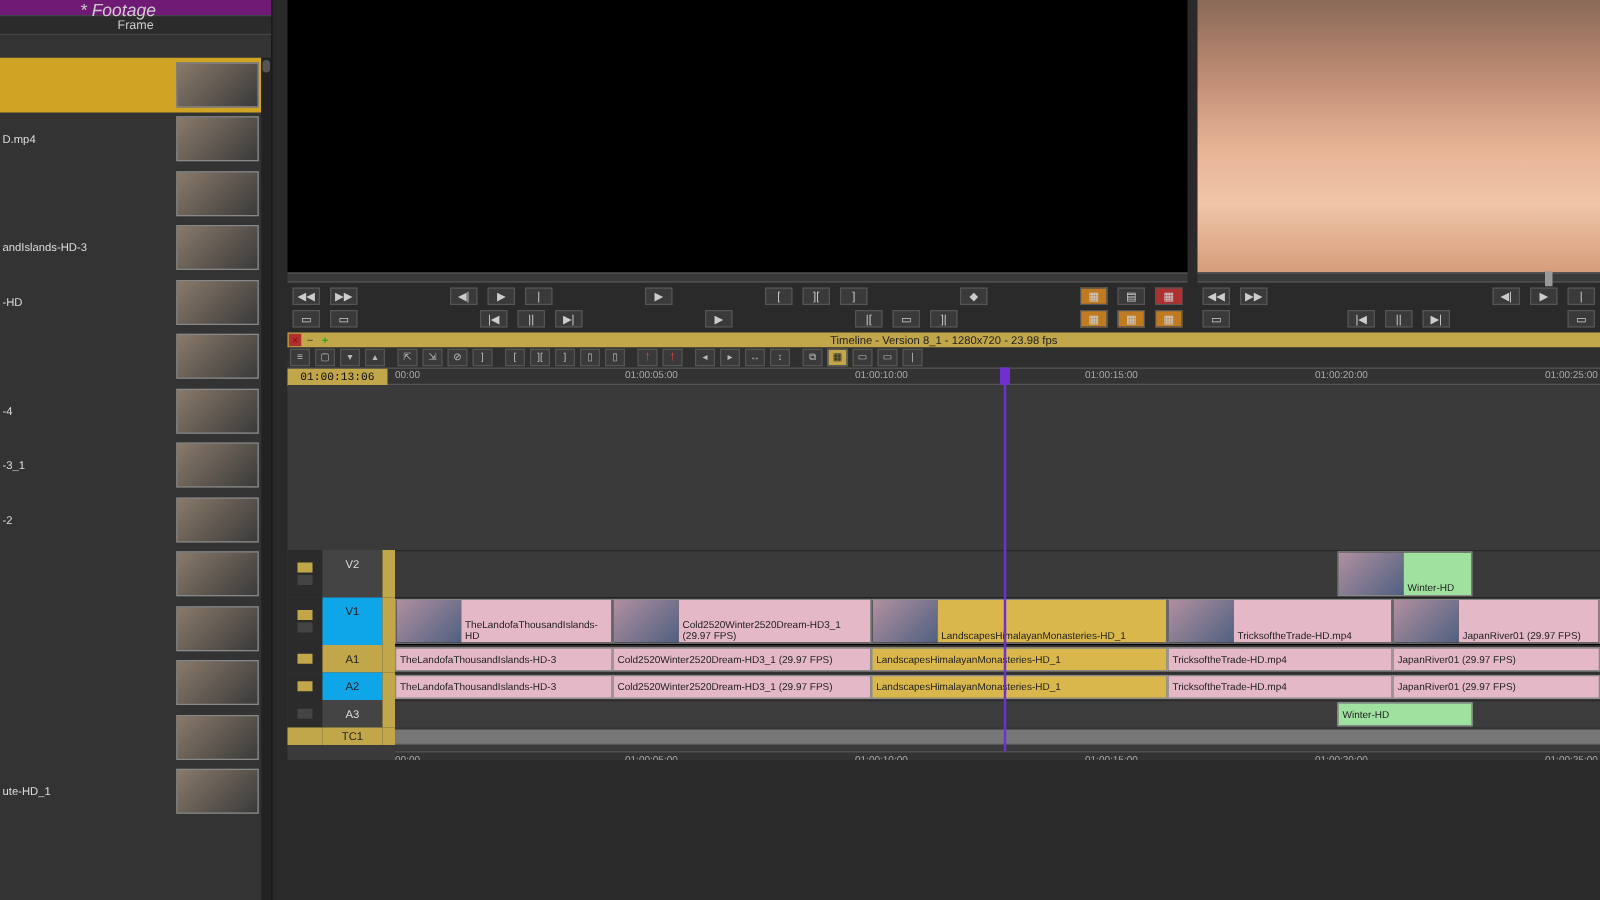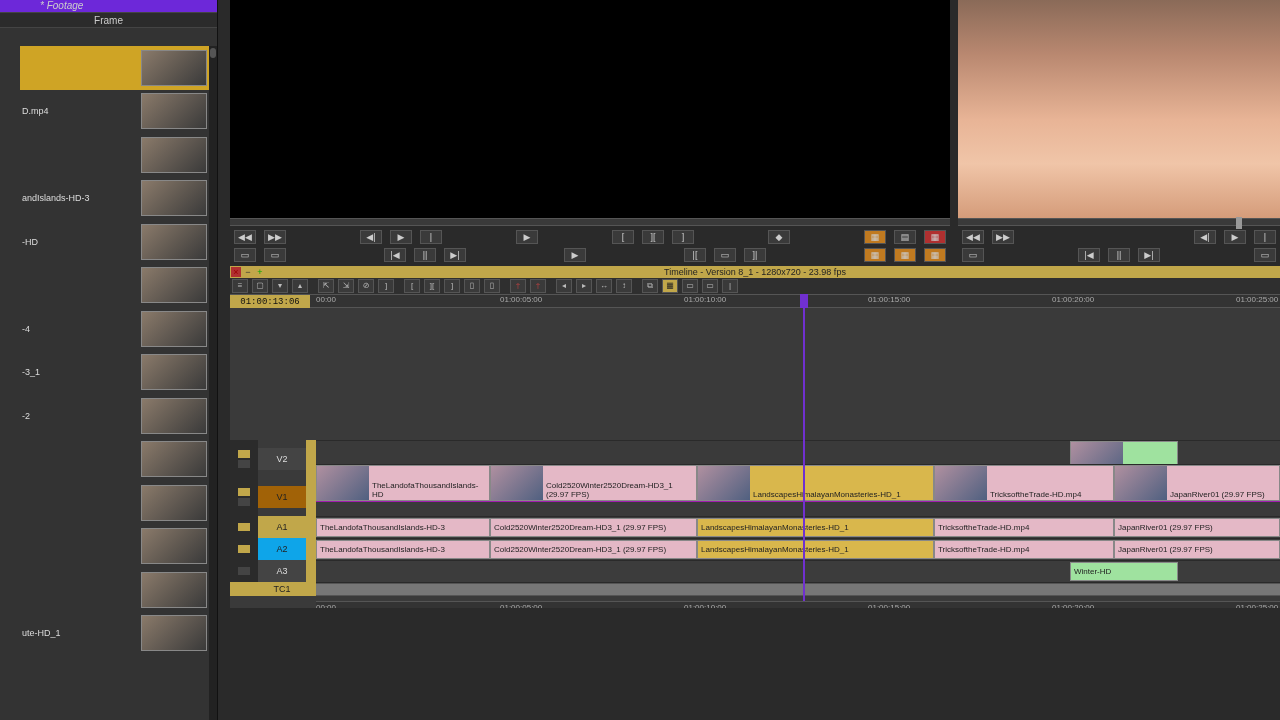--- a/index.html
+++ b/index.html
@@ -1,26 +1,26 @@
 <!DOCTYPE html>
 <html><head>
 <meta charset="utf-8">
 <style>
 * { margin:0; padding:0; box-sizing:border-box; font-family:Arial,Helvetica,sans-serif; }
 body { background:#2a2a2a; width:1280px; height:720px; overflow:hidden; color:#aaa; font-size:10px; }
 
 
 .bin { position:absolute; left:0; top:0; width:218px; height:720px; background:#333; border-right:1px solid #111; }
-.bin-title-strip { height:12px; background:#6d28d9; color:#ccc; font-size:10px; font-style:italic; padding-left:40px; }
+.bin-title-strip { height:12px; background:#701a75; color:#ccc; font-size:14px; font-style:italic; padding-left:64px; }
 .bin-tabs { height:18px; background:#2b2b2b; display:flex; align-items:center; font-size:10px; }
 .bin-tab { padding:2px 8px; color:#ddd; }
 .bin-tab-x { color:#444; margin:0 4px; }
 .bin-gear { margin-left:auto; margin-right:4px; width:12px; height:12px; border:1px solid #777; border-radius:50%; font-size:8px; text-align:center; line-height:10px; }
 .bin-head { height:16px; background:#2b2b2b; text-align:center; font-size:10px; color:#ccc; line-height:16px; border-top:1px solid #444; border-bottom:1px solid #444; }
-.bin-list { position:absolute; top:46px; bottom:0; left:0; right:8px; overflow:hidden;margin-left:20px; }
+.bin-list { position:absolute; top:46px; bottom:0; left:0; right:8px; overflow:hidden; }
 .bin-row { display:flex; align-items:center; height:43.5px; }
 .bin-row.selected { background:#cfa425; }
 .bin-name { flex:1; font-size:9px; color:#ddd; padding-left:2px; overflow:hidden; white-space:nowrap; }
 .bin-row.selected .bin-name { color:#111; }
 .bin-thumb { width:66px; height:36px; margin-right:2px; background:#555 linear-gradient(135deg,#8a7a6a,#3a3a3a); border:1px solid #888; }
 .bin-scroll { position:absolute; right:0; top:46px; bottom:0; width:8px; background:#222; }
 .bin-scroll-thumb { position:absolute; left:1px; right:1px; top:2px; height:10px; background:#555; border-radius:3px; }
 
 
 .source-mon { position:absolute; left:230px; top:0; width:720px; height:218px; background:#000; }
@@ -59,31 +59,31 @@
 
 
 .tl-ruler { position:absolute; left:230px; top:294px; right:0; height:14px; background:#333; border-top:1px solid #555; border-bottom:1px solid #555; }
 .tc-box { position:absolute; left:0; top:0; width:80px; height:14px; background:#c1a74a; color:#111; font-size:9px; line-height:14px; text-align:center;font-family:Liberation Mono, monospace; }
 .ruler-ticks { position:absolute; left:86px; right:0; top:0; bottom:0; }
 .ruler-tick { position:absolute; top:0; font-size:8px; color:#aaa; }
 
 
 .tl-body { position:absolute; left:230px; top:308px; right:0; height:300px; background:#3a3a3a; }
 .tl-trackhdr { position:absolute; left:0; top:132px; width:86px; }
-.hdr-row { height:22px; display:flex; align-items:center; font-size:9px; }
+.hdr-row { height:22px; display:flex; font-size:9px; }
 .hdr-side { width:28px; height:100%; background:#2b2b2b; display:flex; flex-direction:column; align-items:center; justify-content:center; }
 .hdr-chip { width:12px; height:8px; background:#c1a74a; margin:1px; }
 .hdr-chip.dark { background:#444; }
 .hdr-lbl { flex:1; background:#444; text-align:center; color:#ddd; line-height:22px; }
 .hdr-r { width:10px; background:#c1a74a; height:100%; }
 
 .tl-tracks { position:absolute; left:86px; right:0; top:0; bottom:0; }
 .track { position:absolute; left:0; right:0; border-top:1px solid #2a2a2a; }
 .track.v2 { top:132px; height:38px; }
-.track.v1 { top:156px; height:38px; background:#a21caf;text-decoration:underline; }
+.track.v1 { top:170px; height:38px; background:#000000;text-decoration:underline; }
 .track.a1 { top:208px; height:22px; background:#3c3c3c; }
 .track.a2 { top:230px; height:22px; background:#3c3c3c; }
 .track.a3 { top:252px; height:22px; background:#3c3c3c; }
 .track.tc1{ top:274px; height:14px; background:#555; }
 
 .clip { position:absolute; top:0; bottom:1px; border:1px solid #888; font-size:8px; color:#222; overflow:hidden; display:flex; }
 .clip-thumb { width:52px; height:100%; background:linear-gradient(135deg,#b090a0,#506080); }
 .clip-body { flex:1; display:flex; align-items:flex-end; padding:1px 3px; }
 .clip.pink .clip-body  { background:#e4b8c6; }
 .clip.gold .clip-body  { background:#d9b74c; }
@@ -292,21 +292,21 @@
           <div class="hdr-chip dark"></div>
         </div>
       <div class="hdr-lbl">V2</div>
         <div class="hdr-r"></div>
     </div>
     <div class="hdr-row" style="height:38px">
       <div class="hdr-side">
           <div class="hdr-chip"></div>
           <div class="hdr-chip dark"></div>
         </div>
-      <div class="hdr-lbl" style="background:#a16207;color:#222">V1</div>
+      <div class="hdr-lbl" style="background:#0ea5e9;color:#222">V1</div>
         <div class="hdr-r"></div>
     </div>
     <div class="hdr-row">
       <div class="hdr-side">
           <div class="hdr-chip"></div>
         </div>
       <div class="hdr-lbl" style="background:#c1a74a;color:#222">A1</div>
         <div class="hdr-r"></div>
     </div>
     <div class="hdr-row">

